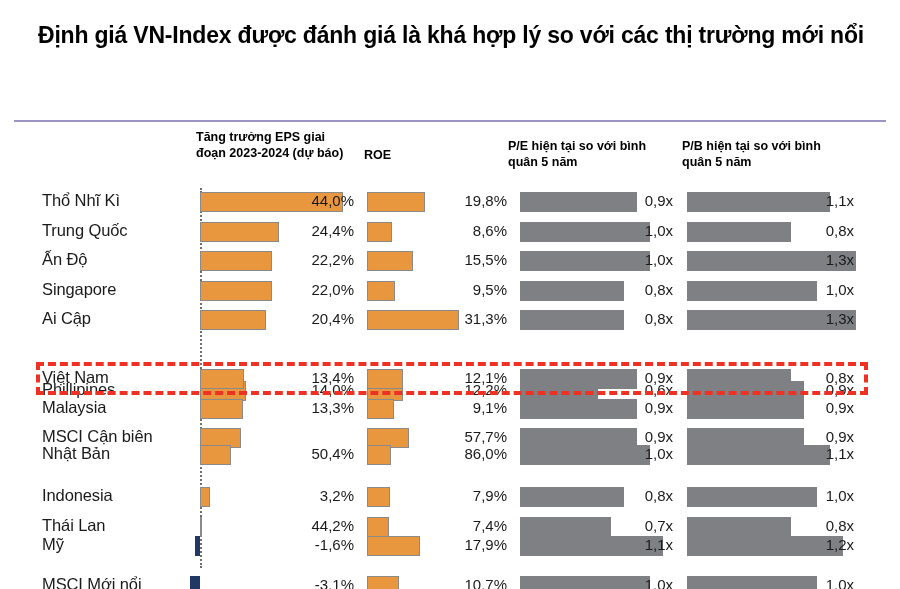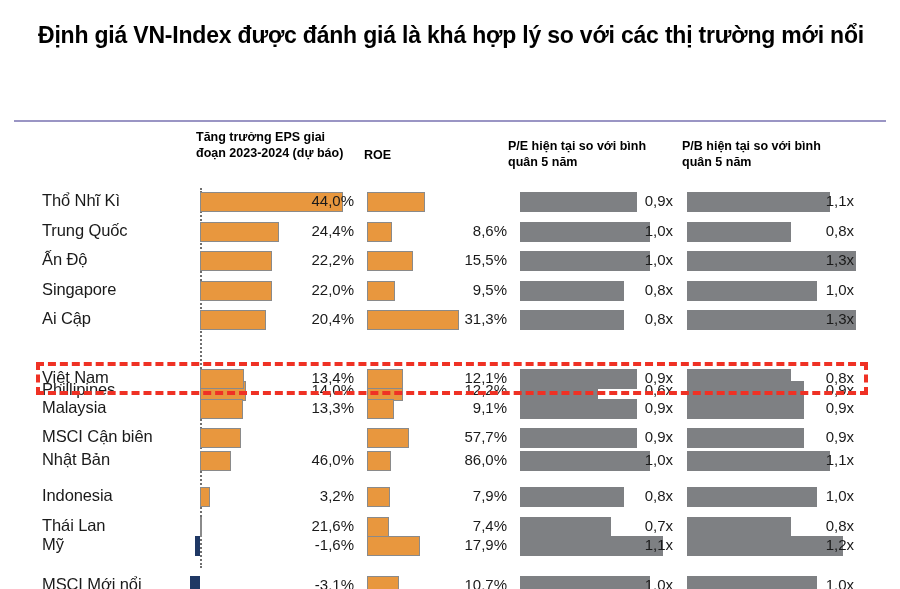--- a/index.html
+++ b/index.html
@@ -158,20 +158,21 @@
   <div class="plot">
     <div class="zero-axis"></div>
     <div id="rows-container">
         <div class="row" style="top: 0px;">
           <div class="country">Thổ Nhĩ Kì</div>
           <div class="bar orange" style="left: 186px; width: 143px;"></div>
           <div class="bar orange" style="left: 353px; width: 58.41px;"></div>
           <div class="bar gray" style="left: 506px; width: 117px;"></div>
           <div class="bar gray" style="left: 673px; width: 143px;"></div>
           <div class="val val-eps">44,0%</div>
+          <div class="val val-roe">19,8%</div>
           <div class="val val-pe">0,9x</div>
           <div class="val val-pb">1,1x</div>
         </div>
         <div class="row" style="top: 29.5px;">
           <div class="country">Trung Quốc</div>
           <div class="bar orange" style="left: 186px; width: 79.3px;"></div>
           <div class="bar orange" style="left: 353px; width: 25.37px;"></div>
           <div class="bar gray" style="left: 506px; width: 130px;"></div>
           <div class="bar gray" style="left: 673px; width: 104px;"></div>
           <div class="val val-eps">24,4%</div>
@@ -248,27 +249,27 @@
         <div class="row" style="top: 236px;">
           <div class="country">MSCI Cận biên</div>
           <div class="bar orange" style="left: 186px; width: 40.625px;"></div>
           <div class="bar orange" style="left: 353px; width: 41.89px;"></div>
           <div class="bar gray" style="left: 506px; width: 117px;"></div>
           <div class="bar gray" style="left: 673px; width: 117px;"></div>
           <div class="val val-roe">57,7%</div>
           <div class="val val-pe">0,9x</div>
           <div class="val val-pb">0,9x</div>
         </div>
-        <div class="row" style="top: 259px;">
+        <div class="row" style="top: 253px;">
           <div class="country">Nhật Bản</div>
           <div class="bar orange" style="left: 186px; width: 31.2px;"></div>
           <div class="bar orange" style="left: 353px; width: 24.485px;"></div>
           <div class="bar gray" style="left: 506px; width: 130px;"></div>
           <div class="bar gray" style="left: 673px; width: 143px;"></div>
-          <div class="val val-eps">46,0%</div>
+          <div class="val val-eps">50,4%</div>
           <div class="val val-roe">86,0%</div>
           <div class="val val-pe">1,0x</div>
           <div class="val val-pb">1,1x</div>
         </div>
         <div class="row" style="top: 295px;">
           <div class="country">Indonesia</div>
           <div class="bar orange" style="left: 186px; width: 10.4px;"></div>
           <div class="bar orange" style="left: 353px; width: 23.305px;"></div>
           <div class="bar gray" style="left: 506px; width: 104px;"></div>
           <div class="bar gray" style="left: 673px; width: 130px;"></div>
@@ -276,21 +277,21 @@
           <div class="val val-roe">7,9%</div>
           <div class="val val-pe">0,8x</div>
           <div class="val val-pb">1,0x</div>
         </div>
         <div class="row" style="top: 324.5px;">
           <div class="country">Thái Lan</div>
           <div class="bar orange" style="left: 186px; width: 2px;"></div>
           <div class="bar orange" style="left: 353px; width: 21.83px;"></div>
           <div class="bar gray" style="left: 506px; width: 91px;"></div>
           <div class="bar gray" style="left: 673px; width: 104px;"></div>
-          <div class="val val-eps">21,6%</div>
+          <div class="val val-eps">44,2%</div>
           <div class="val val-roe">7,4%</div>
           <div class="val val-pe">0,7x</div>
           <div class="val val-pb">0,8x</div>
         </div>
         <div class="row" style="top: 344px;">
           <div class="country">Mỹ</div>
           <div class="bar navy" style="left: 180.8px; width: 5.2px;"></div>
           <div class="bar orange" style="left: 353px; width: 52.805px;"></div>
           <div class="bar gray" style="left: 506px; width: 143px;"></div>
           <div class="bar gray" style="left: 673px; width: 156px;"></div>

